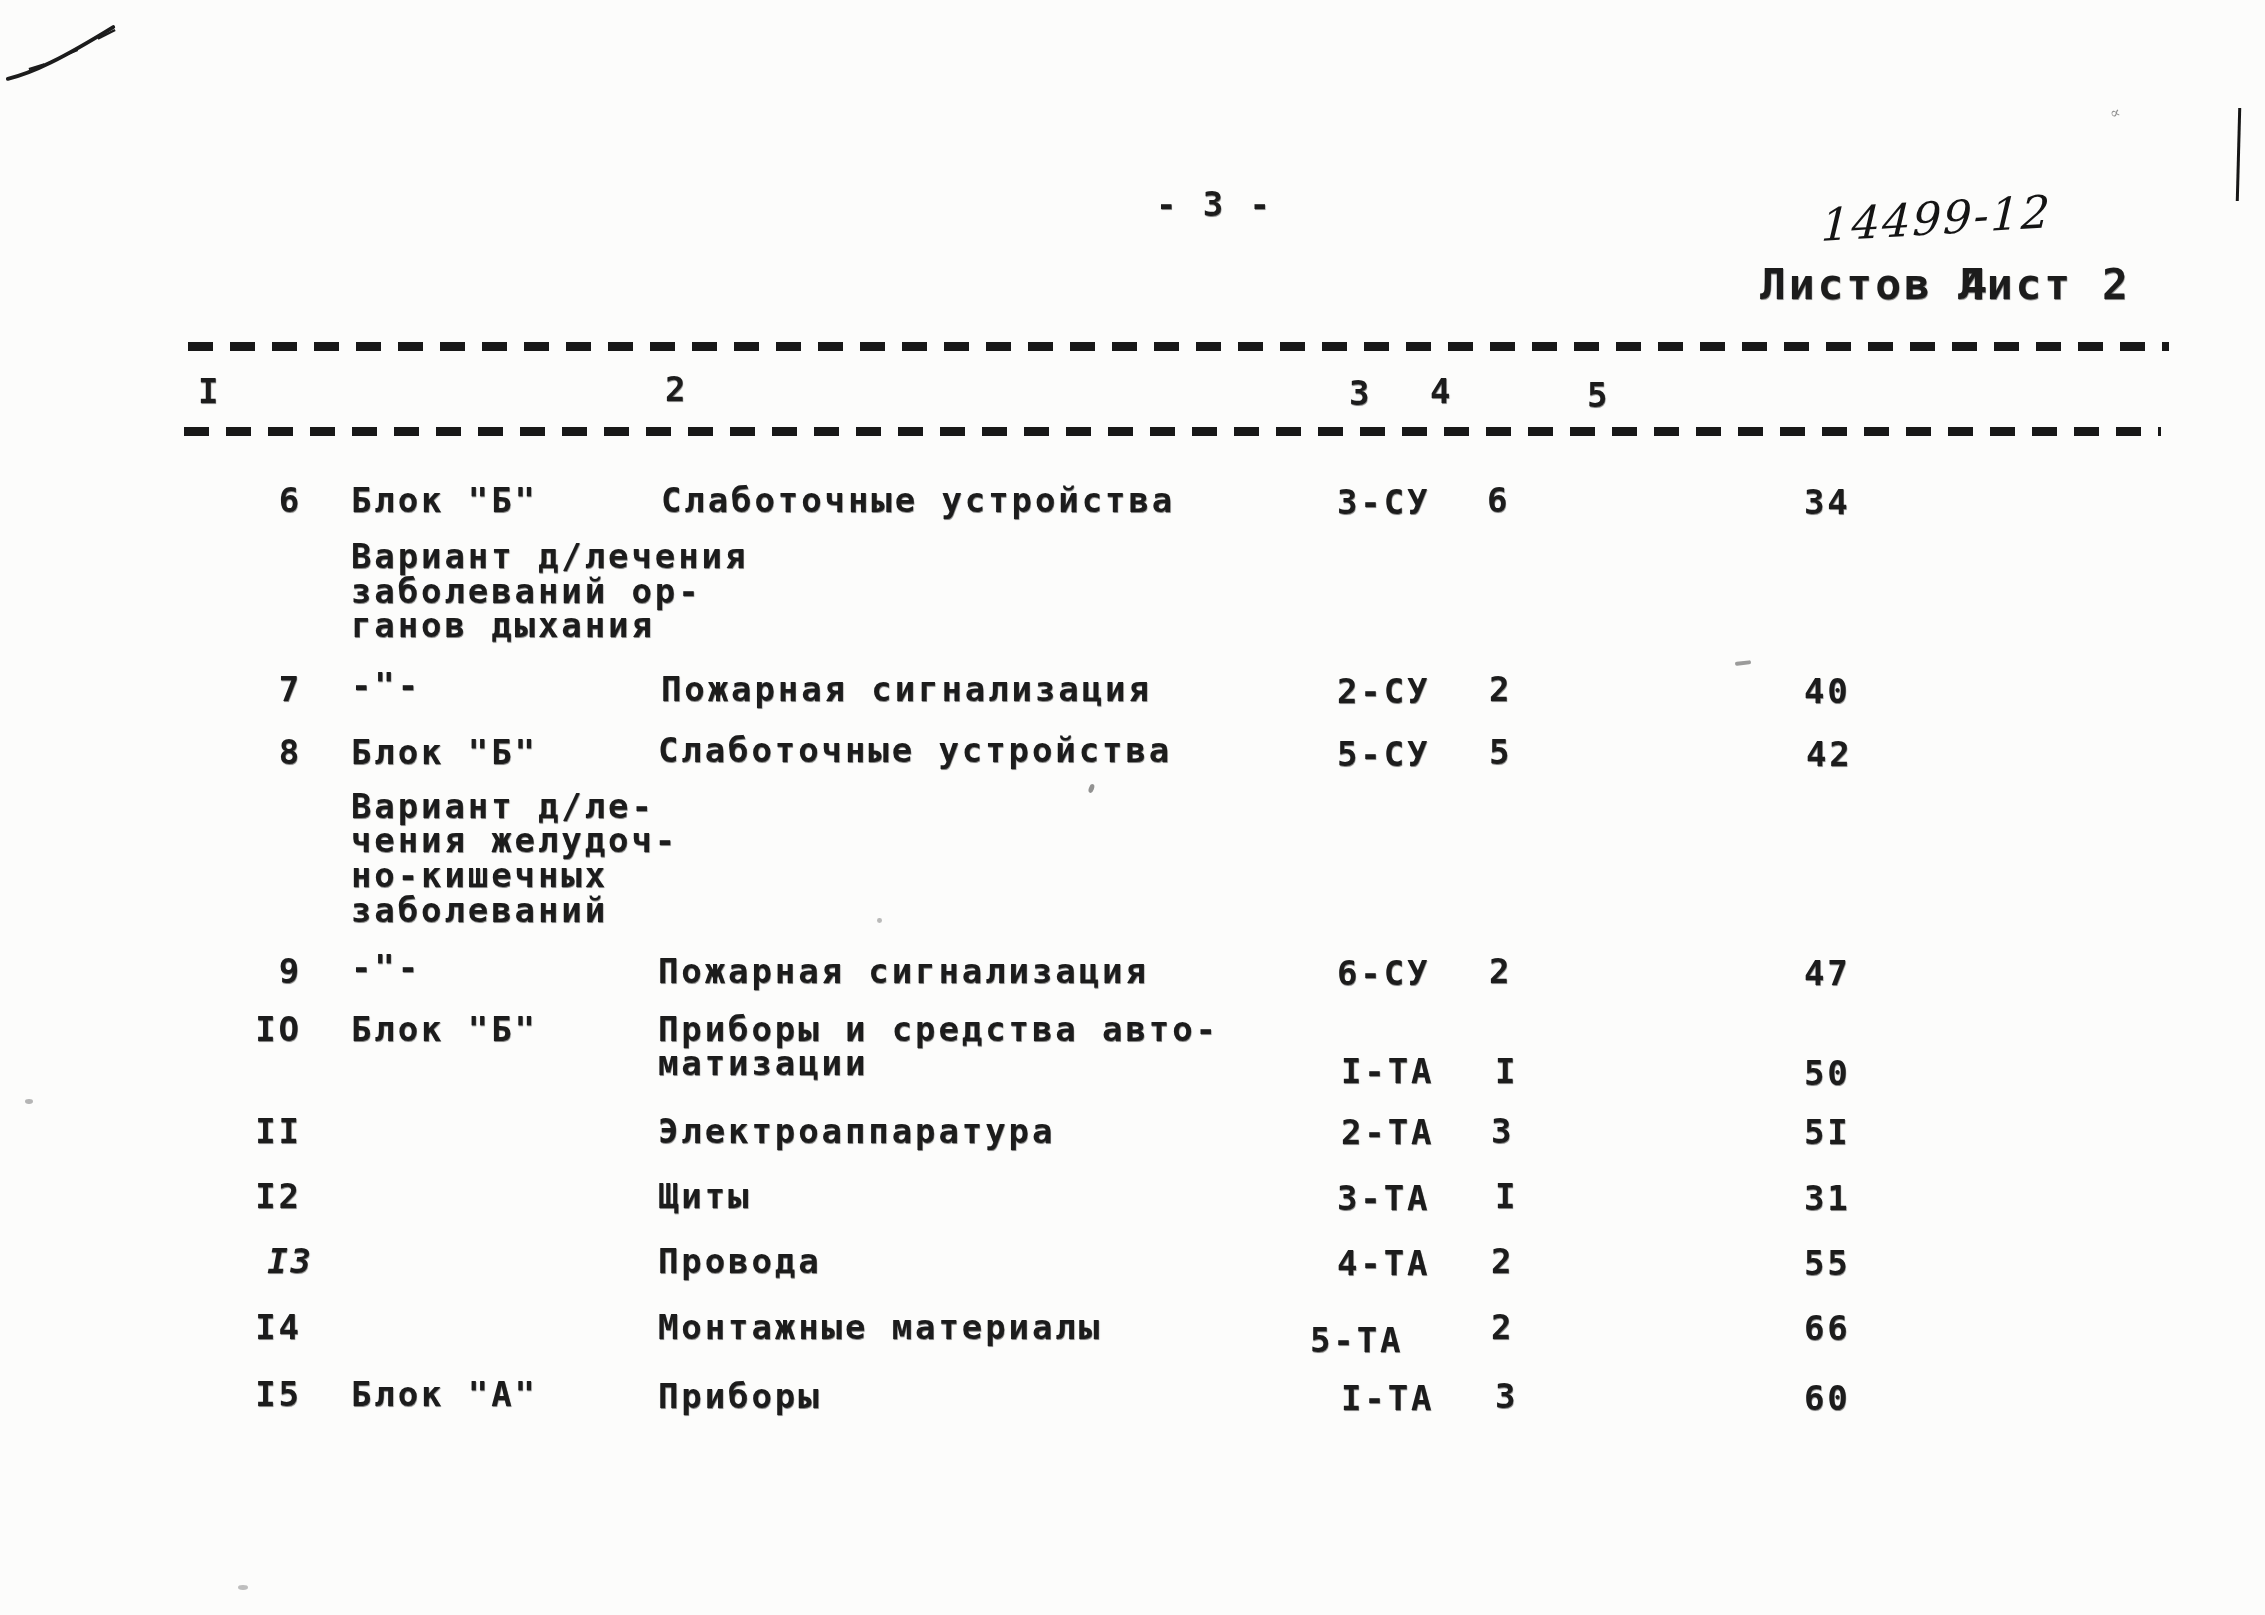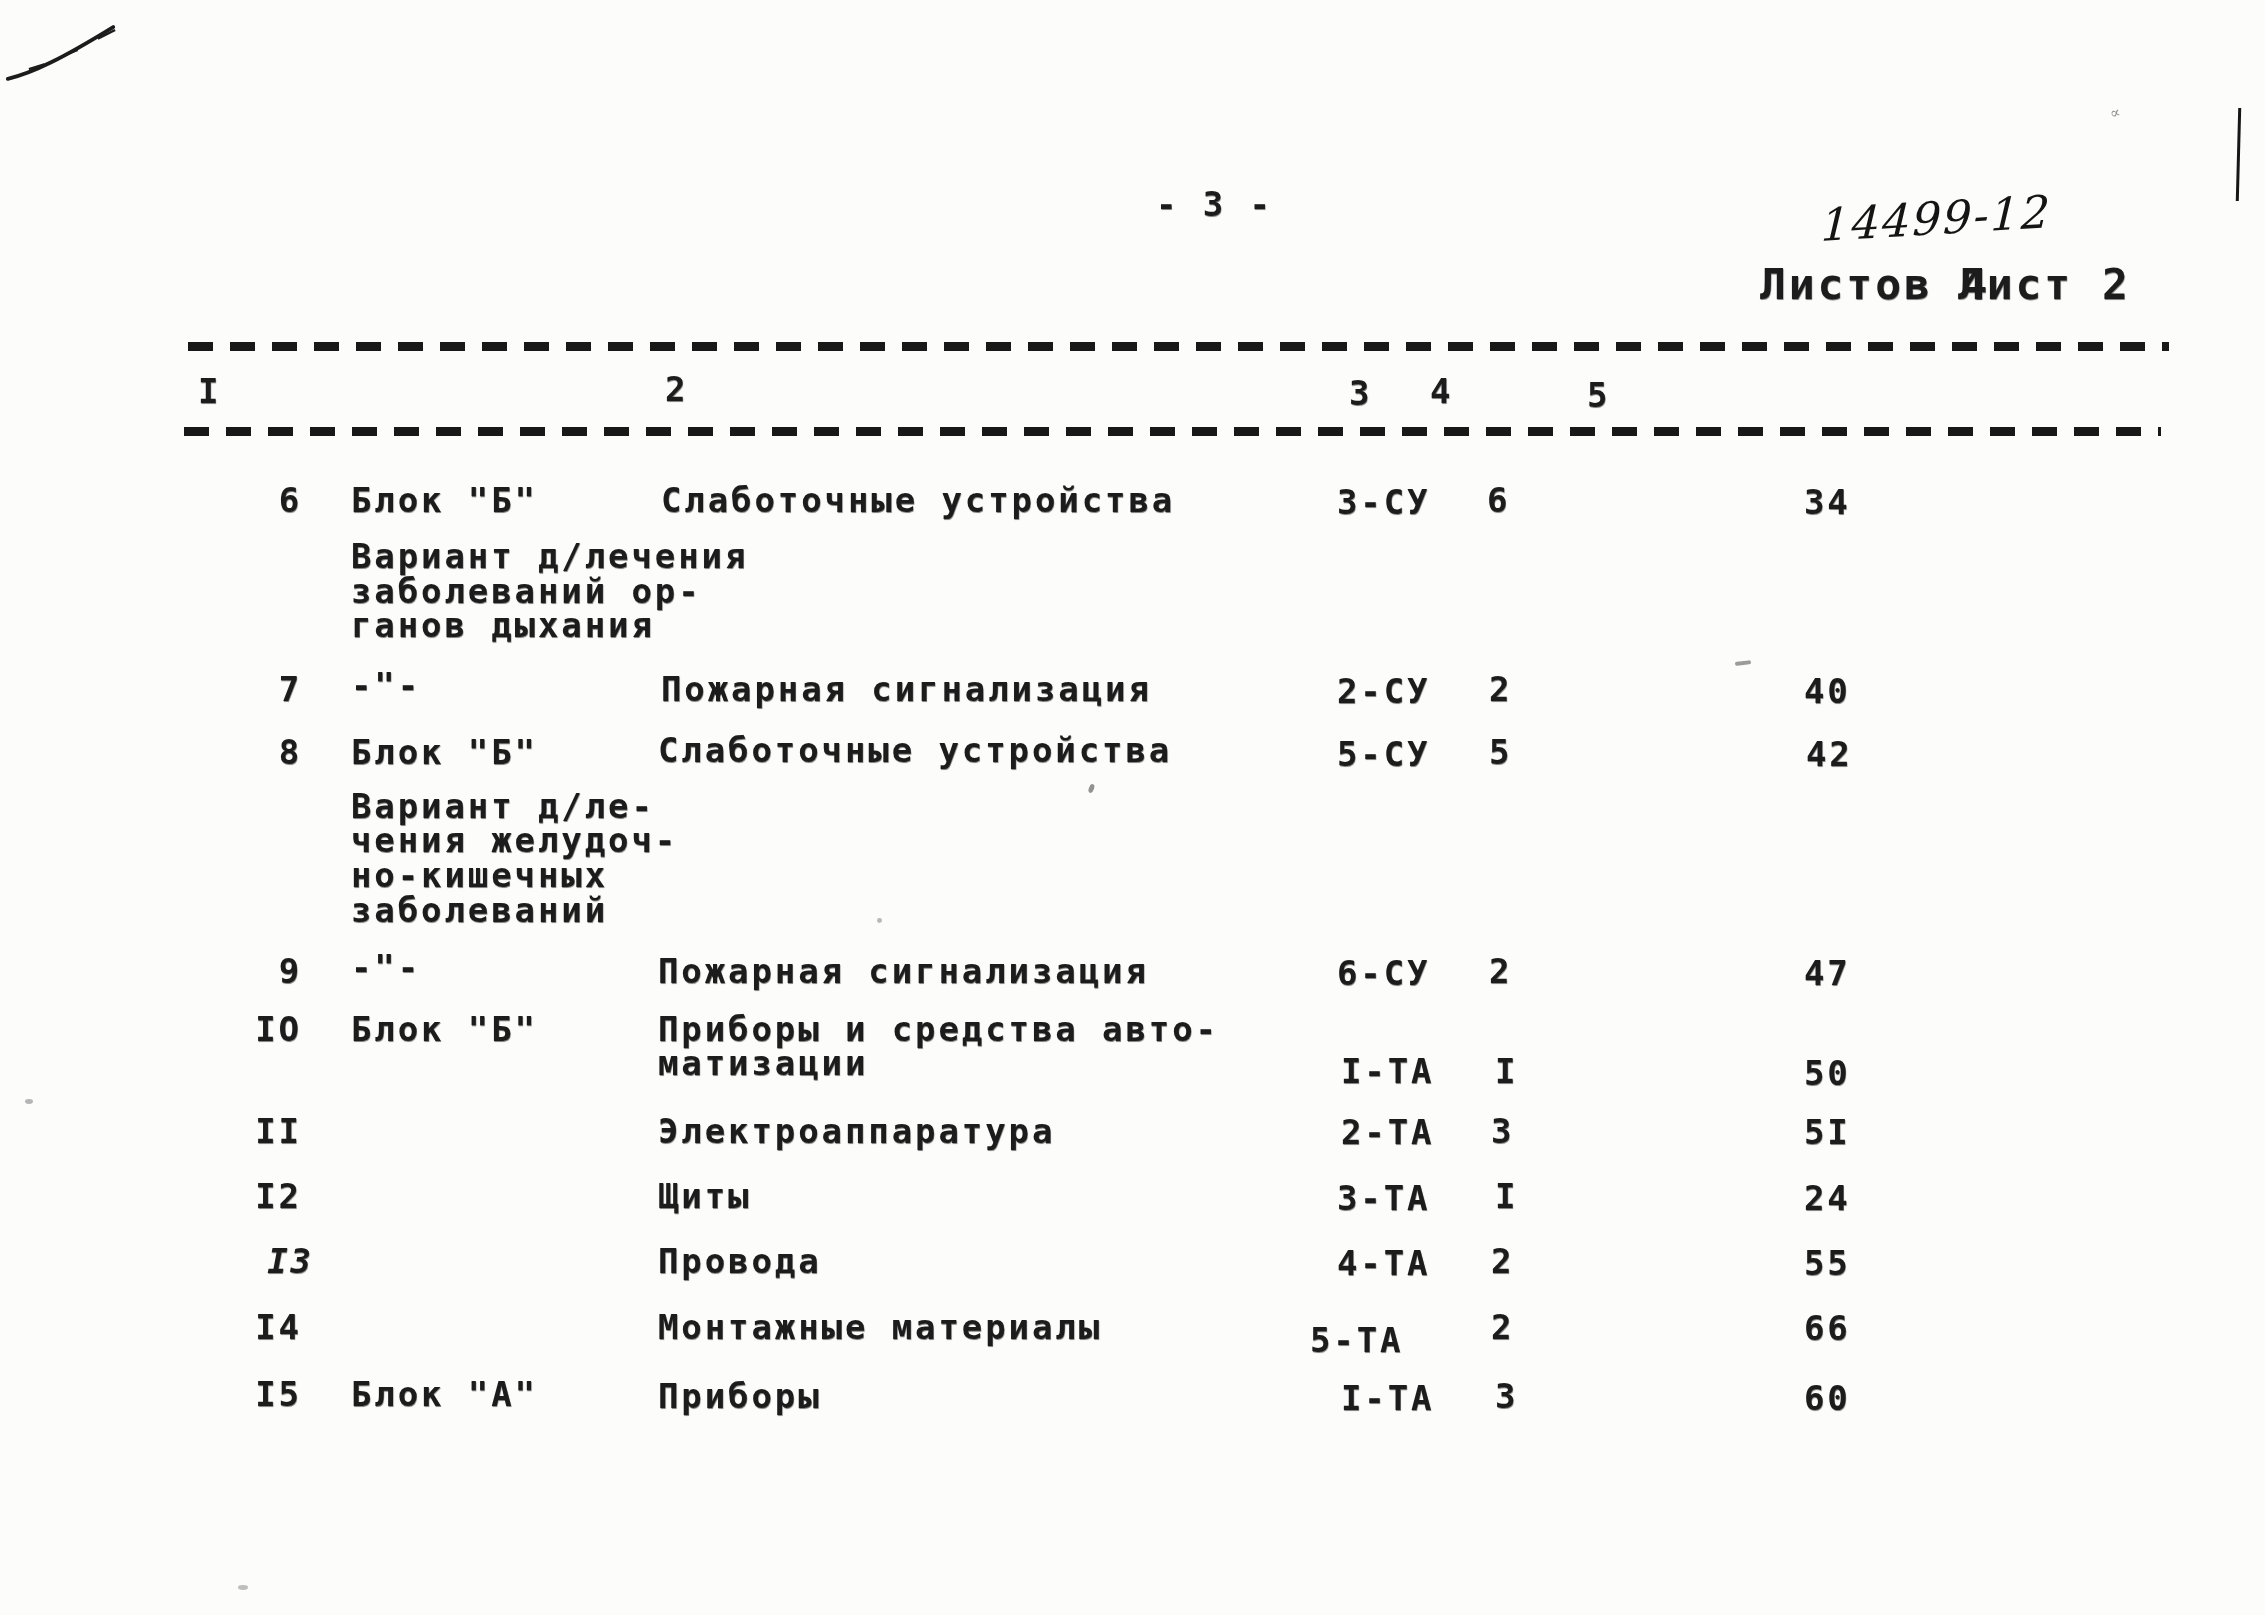--- a/index.html
+++ b/index.html
@@ -129,21 +129,21 @@
     <span class="t" style="left:1341px;top:1112px;">2-ТА</span>
     <span class="t" style="left:1491px;top:1111px;">3</span>
     <span class="t" style="left:1804px;top:1112px;">5I</span>
   </div>
 
   <div>
     <span class="t num" style="left:221px;top:1176px;">I2</span>
     <span class="t" style="left:658px;top:1176px;">Щиты</span>
     <span class="t" style="left:1337px;top:1178px;">3-ТА</span>
     <span class="t" style="left:1495px;top:1176px;">I</span>
-    <span class="t" style="left:1804px;top:1178px;">24</span>
+    <span class="t" style="left:1804px;top:1178px;">31</span>
   </div>
 
   <div>
     <span class="t num" style="left:233px;top:1241px;font-style:italic;">I3</span>
     <span class="t" style="left:658px;top:1241px;">Провода</span>
     <span class="t" style="left:1337px;top:1243px;">4-ТА</span>
     <span class="t" style="left:1491px;top:1241px;">2</span>
     <span class="t" style="left:1804px;top:1243px;">55</span>
   </div>
 

